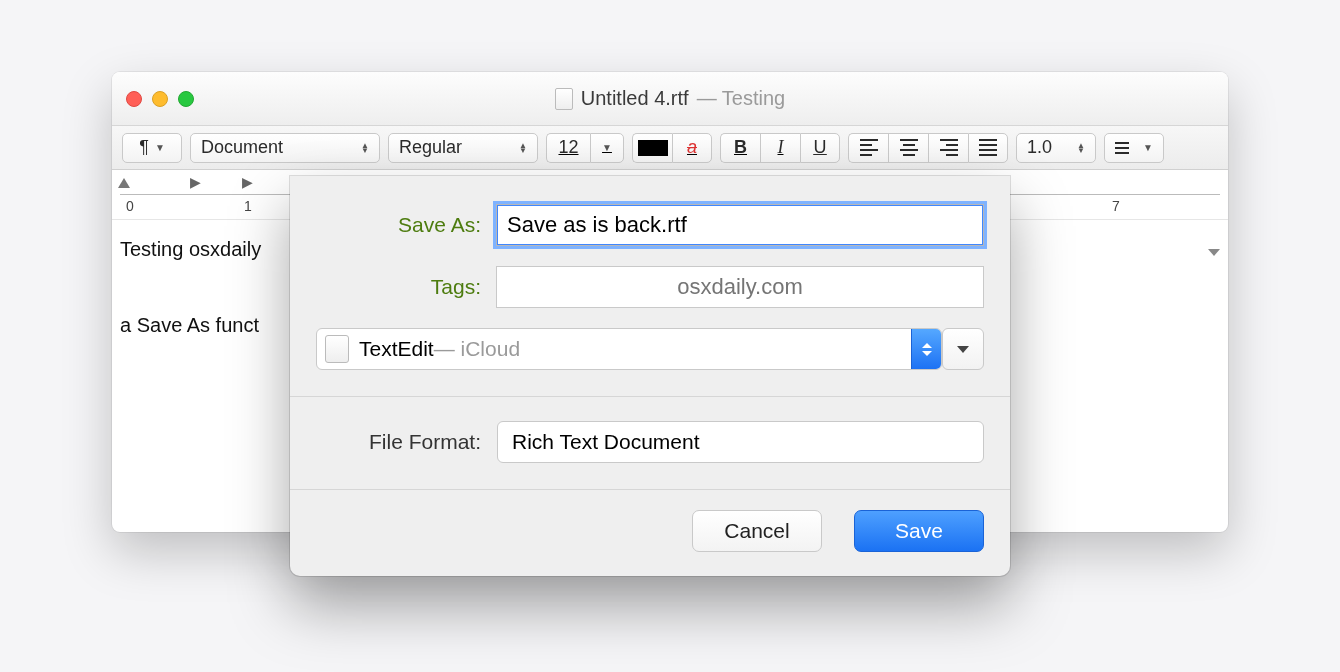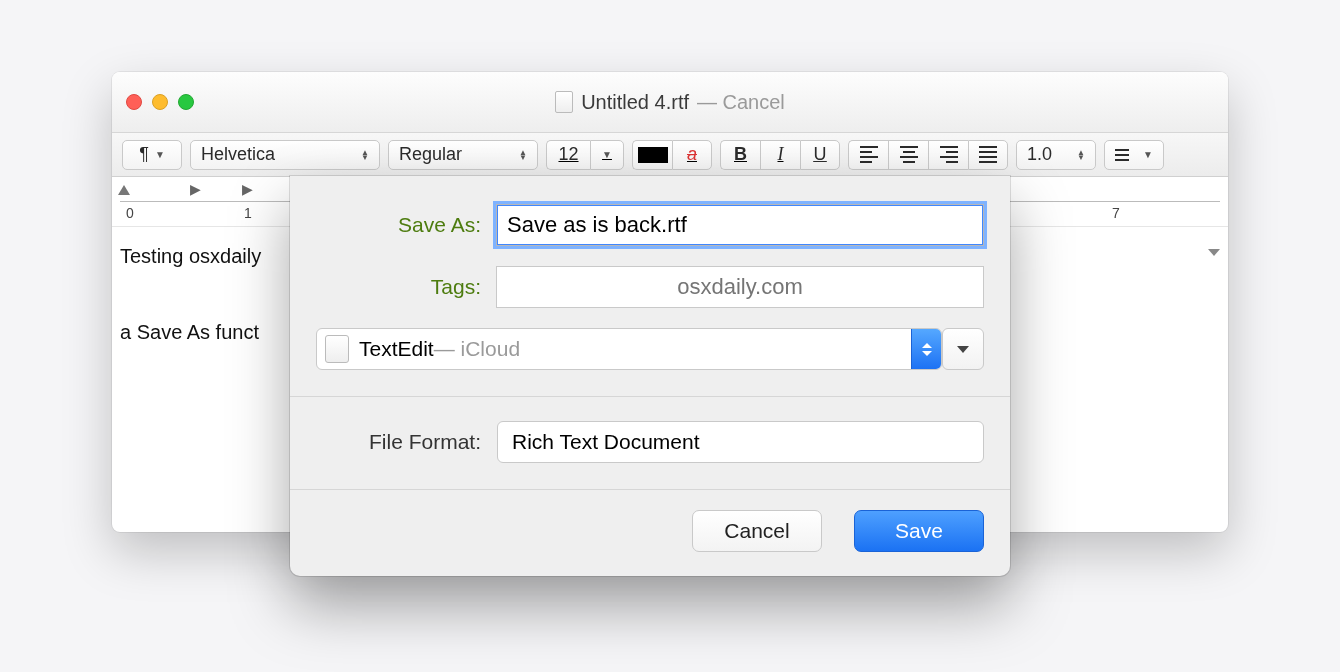--- a/index.html
+++ b/index.html
@@ -7,21 +7,21 @@
   .window {
     position: absolute;
     left: 112px; top: 72px;
     width: 1116px; height: 460px;
     background: #fff;
     border-radius: 8px;
     box-shadow: 0 20px 50px rgba(0,0,0,0.22), 0 0 0 1px rgba(0,0,0,0.06);
     overflow: hidden;
   }
   .titlebar {
-    height: 61px;
+    height: 54px;
     background: linear-gradient(#fdfdfd,#eeeeee);
     border-bottom: 1px solid #d6d6d6;
     display: flex; align-items: center;
     padding: 0 14px;
     position: relative;
   }
   .traffic { display: flex; gap: 10px; }
   .tc { width: 16px; height: 16px; border-radius: 50%; }
   .tc.red { background: #ff5f57; border: 1px solid #e04942; }
   .tc.yellow { background: #febc2e; border: 1px solid #dba024; }
@@ -122,31 +122,31 @@
 <div class="window">
   <div class="titlebar">
     <div class="traffic">
       <div class="tc red"></div>
       <div class="tc yellow"></div>
       <div class="tc green"></div>
     </div>
     <div class="title-area">
       <span class="doc-icon"></span>
       <span class="file">Untitled 4.rtf</span>
-      <span class="edited">— Cancel</span>
+      <span class="edited">— Testing</span>
     </div>
   </div>
 
   <div class="toolbar">
     <div class="tb-btn tb-select" style="width:60px">
       <span>¶</span>
       <span class="chev-d">▼</span>
     </div>
     <div class="tb-btn tb-select" style="width:190px; justify-content:space-between">
-      <span>Helvetica</span>
+      <span>Document</span>
       <span class="chev-ud">
           <span>▲</span>
           <span>▼</span>
         </span>
     </div>
     <div class="tb-btn tb-select" style="width:150px; justify-content:space-between">
       <span>Regular</span>
       <span class="chev-ud">
           <span>▲</span>
           <span>▼</span>

